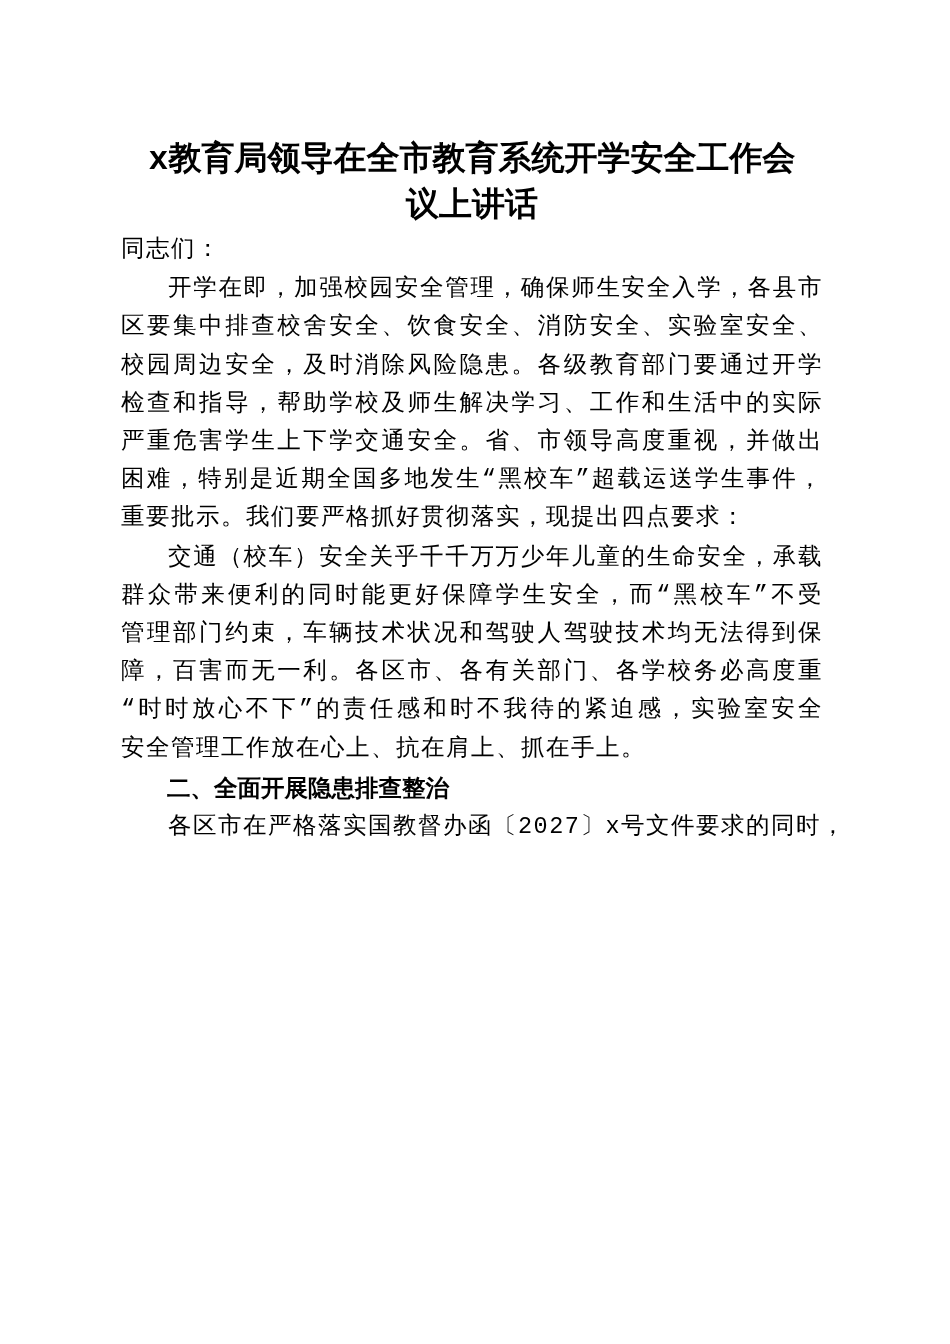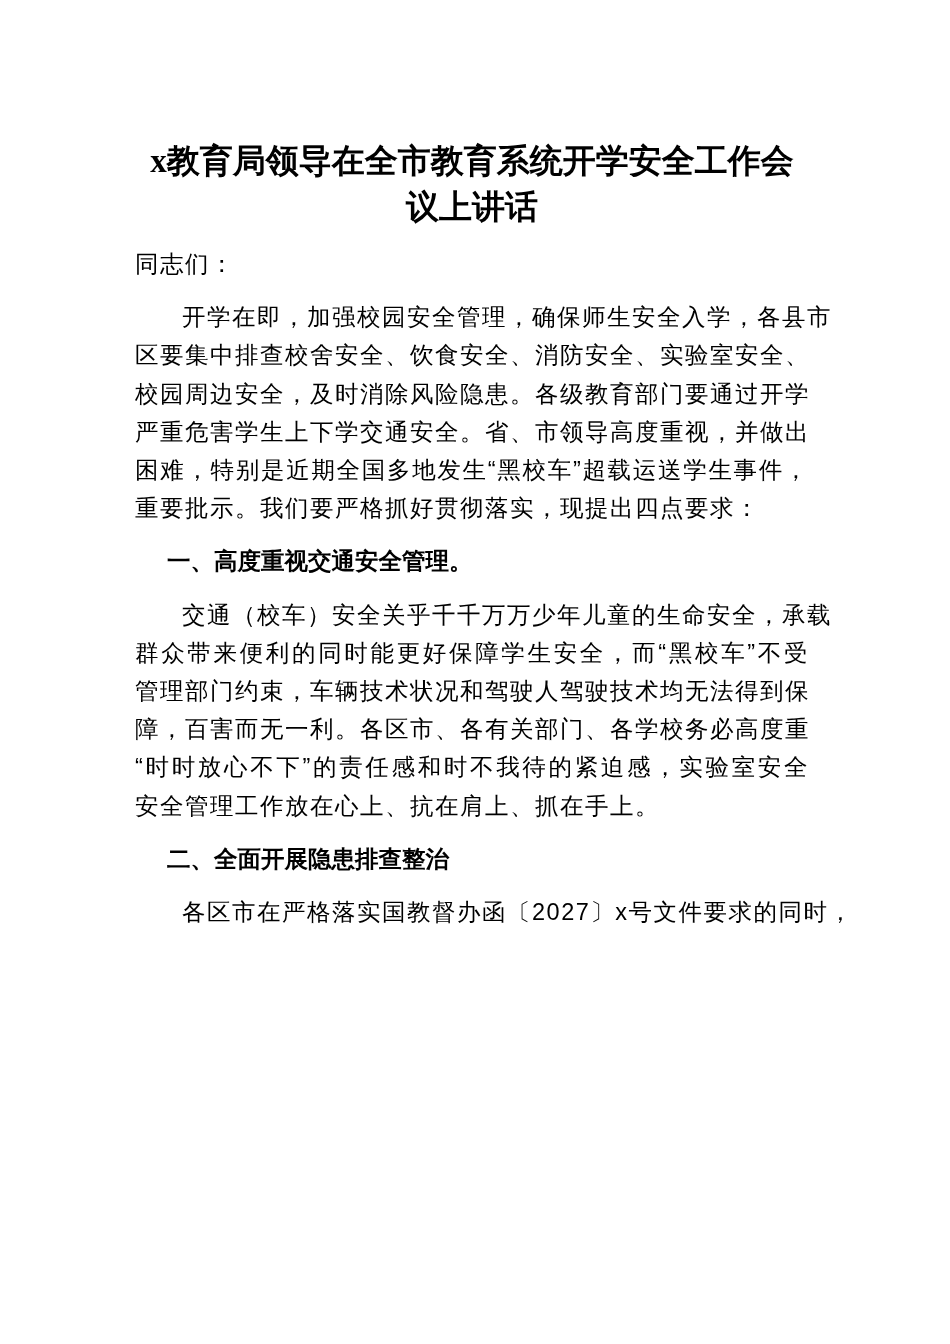--- a/index.html
+++ b/index.html
@@ -14,39 +14,39 @@
       overflow: hidden;
       color: #000;
     }
     .page {
       position: absolute;
       left: 120px;
       top: 138px;
       width: 704px;
     }
     .title {
-      font-family: Liberation Serif, serif;
+      font-family: Liberation Mono, monospace;
       font-weight: bold;
       font-size: 33px;
       line-height: 46px;
       text-align: center;
       margin: 0 -14px 0 -14px;
       letter-spacing: 0px;
     }
     .salutation {
       margin-top: 42px;
     }
     .body-text {
-      font-family: Liberation Sans, sans-serif;
+      font-family: Liberation Mono, monospace;
       font-size: 23.5px;
       line-height: 38.2px;
       letter-spacing: 1.5px;
       text-align: justify;
       text-align-last: left;
-      margin: 15px;
+      margin: 1px;
       font-weight: normal;
     }
     .heading {
       font-family: "DejaVu Sans", "Liberation Sans", sans-serif;
       font-weight: bold;
       font-size: 23.5px;
       line-height: 38.2px;
       text-indent: 2em;
       margin: 0;
       letter-spacing: 0px;
@@ -68,26 +68,26 @@
     <div>x教育局领导在全市教育系统开学安全工作会</div>
     <div>议上讲话</div>
   </div>
 
   <p class="body-text salutation">同志们：</p>
 
   <div class="body-text">
     <span class="line" style="padding-left:47px">开学在即，加强校园安全管理，确保师生安全入学，各县市</span>
     <span class="line">区要集中排查校舍安全、饮食安全、消防安全、实验室安全、</span>
     <span class="line">校园周边安全，及时消除风险隐患。各级教育部门要通过开学</span>
+    <span class="line">检查和指导，帮助学校及师生解决学习、工作和生活中的实际</span>
     <span class="line">严重危害学生上下学交通安全。省、市领导高度重视，并做出</span>
     <span class="line">困难，特别是近期全国多地发生“黑校车”超载运送学生事件，</span>
     <span class="line last">重要批示。我们要严格抓好贯彻落实，现提出四点要求：</span>
   </div>
 
-  <p class="heading">一、高度重视交通安全管理。</p>
 
   <div class="body-text">
     <span class="line" style="padding-left:47px">交通（校车）安全关乎千千万万少年儿童的生命安全，承载</span>
     <span class="line">群众带来便利的同时能更好保障学生安全，而“黑校车”不受</span>
     <span class="line">管理部门约束，车辆技术状况和驾驶人驾驶技术均无法得到保</span>
     <span class="line">障，百害而无一利。各区市、各有关部门、各学校务必高度重</span>
     <span class="line">“时时放心不下”的责任感和时不我待的紧迫感，实验室安全</span>
     <span class="line last">安全管理工作放在心上、抗在肩上、抓在手上。</span>
   </div>
 

